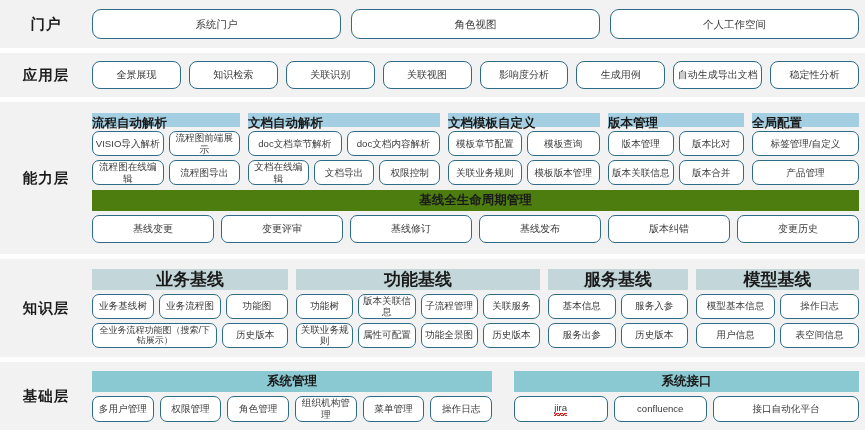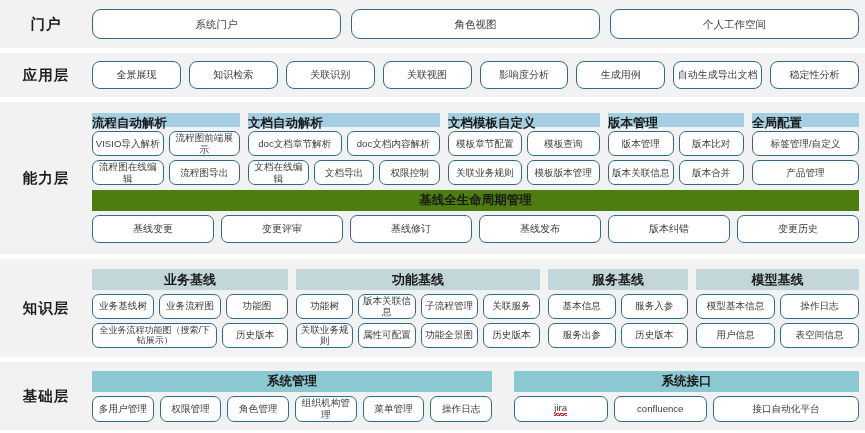--- a/index.html
+++ b/index.html
@@ -154,21 +154,21 @@
     justify-content: center;
     gap: 4px;
     padding-top: 4px;
     padding-bottom: 4px;
   }
   .know-groups { display: flex; gap: 8px; align-items: stretch; }
   .know-group { display: flex; flex-direction: column; gap: 4px; }
   .know-head {
     background: #c3d6d9;
     color: #1a1a1a;
-    font-size: 13px;
+    font-size: 17px;
     font-weight: bold;
     text-align: center;
     height: 21px;
     line-height: 21px;
   }
   .know-row { display: flex; gap: 5px; }
   .know-row .pill { height: 25px; flex: 1; }
 
   
   .row-base { height: 68px; }

